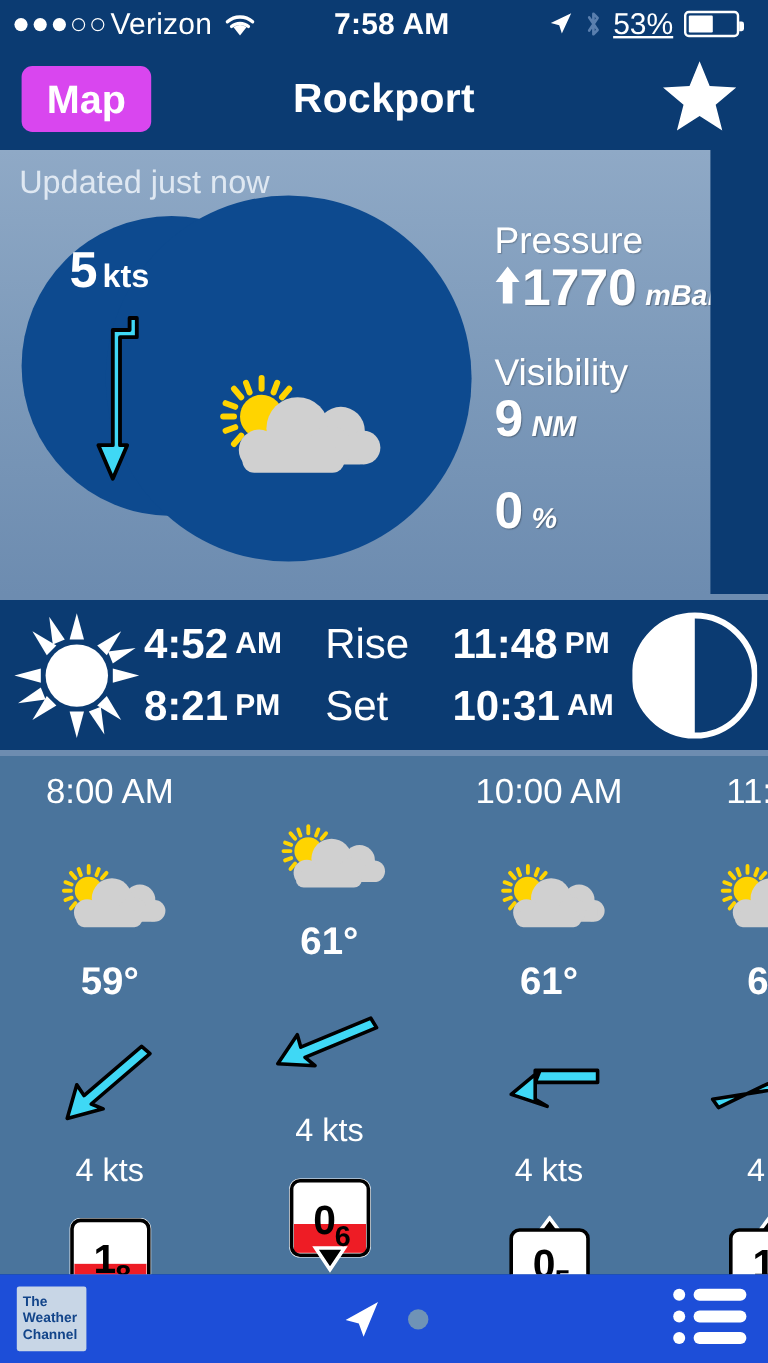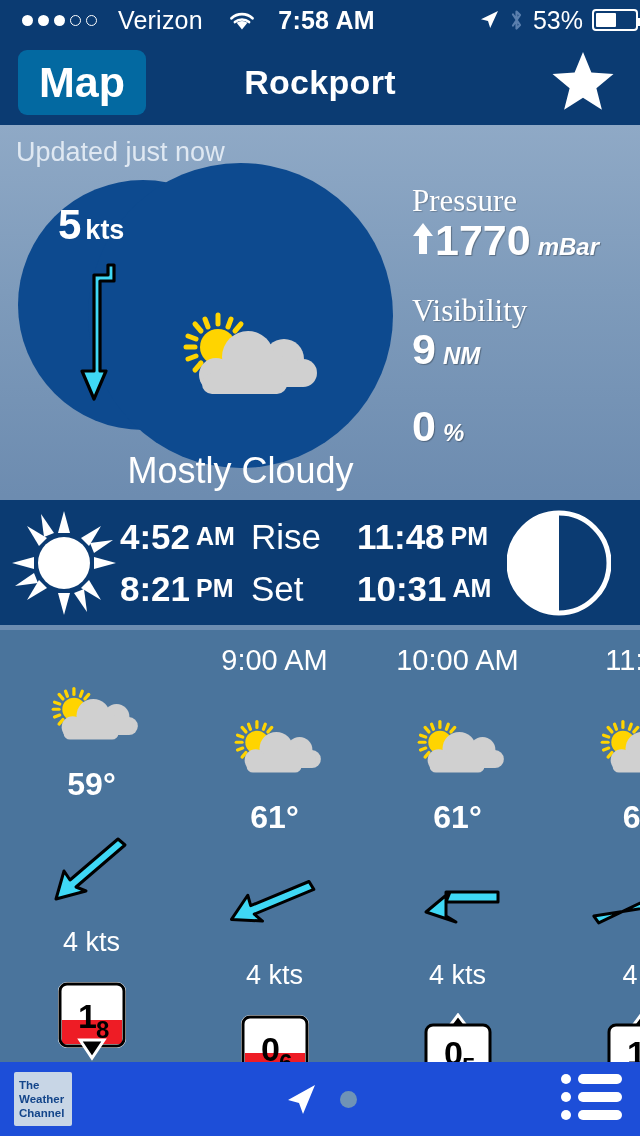--- a/index.html
+++ b/index.html
@@ -13,65 +13,65 @@
   }
 
   
   .statusbar{
     height:40px; width:640px;
     background:#0b3b72;
     display:flex; align-items:center;
     color:#fff; position:relative;
     font-size:25px;
   }
-  .sb-left{ display:flex; align-items:center; gap:21px; padding-left:22px; }
+  .sb-left{ display:flex; align-items:center; gap:5px; padding-left:12px; }
   .dots{ display:flex; align-items:center; gap:5px; }
   .dot{ width:11px; height:11px; border-radius:50%; background:#fff; }
   .dot.hollow{ background:transparent; border:1.6px solid #fff; }
   .carrier{ font-size:25px; letter-spacing:.2px; }
   .wifi{ margin-left:4px; display:block; }
   .sb-time{
     position:absolute; left:0; right:0; text-align:center;
     font-size:25px; font-weight:bold; letter-spacing:.2px;padding-left:13px;
   }
   .sb-right{
     margin-left:auto; display:flex; align-items:center; gap:9px;
-    padding-right:2px; position:relative; z-index:2;
+    padding-right:24px; position:relative; z-index:2;text-decoration:underline;
   }
   .batt-pct{ font-size:25px; }
   .batt{
     width:46px; height:22px; border:2px solid #fff; border-radius:4px;
     position:relative; display:flex; align-items:center; padding:2px;
   }
   .batt::after{
     content:""; position:absolute; right:-6px; top:7px;
     width:4px; height:8px; background:#fff; border-radius:0 2px 2px 0;
   }
   .batt-fill{ height:100%; width:53%; background:#fff; border-radius:1px; }
 
   
   .navbar{
     height:85px; width:640px; background:#0b3b72;
     display:flex; align-items:center; position:relative;
   }
   .map-btn{
-    margin-left:18px; background:#0369a1; color:#fff;
-    font-size:43px; font-weight:bold;
+    margin-left:18px; background:#d946ef; color:#fff;
+    font-size:33px; font-weight:bold;
     padding:11px 21px; border-radius:9px; line-height:1;
     cursor:pointer;
   }
   .nav-title{
     position:absolute; left:0; right:0; text-align:center;
     color:#fff; font-size:34px; font-weight:bold; letter-spacing:.3px;
   }
   .star-btn{ margin-left:auto; margin-right:24px; position:relative; z-index:2; cursor:pointer; }
 
   
   .current{
-    width:640px; height:370px;
+    width:592px; height:370px;
     background:linear-gradient(180deg,#8fa9c6 0%, #7e9bbb 45%, #6d8cb0 100%);
     position:relative; overflow:hidden;
   }
   .updated{
     position:absolute; top:12px; left:16px;
     color:#dfe8f2; font-size:27px;
   }
   .circle{
     position:absolute; background:#0d4a8f; border-radius:50%;
   }
@@ -91,21 +91,21 @@
     position:absolute; left:88px; top:325px; width:305px;
     text-align:center; color:#fff; font-size:36px; z-index:4;
   }
 
   .stats{
     position:absolute; left:412px; top:60px; z-index:4; color:#fff;
   }
   .stat{ margin-bottom:32px; }
   .stat-label{
     font-size:31px; color:#fff; font-weight:normal;
-    text-shadow:1px 1px 1px rgba(0,0,0,.22); line-height:1.05;font-family:Liberation Serif, serif;
+    text-shadow:1px 1px 1px rgba(0,0,0,.22); line-height:1.05;
   }
   .stat-value{
     display:flex; align-items:baseline;
     text-shadow:1px 1px 1px rgba(0,0,0,.3);
   }
   .stat-num{ font-size:43px; font-weight:bold; line-height:1.05; }
   .stat-unit{ font-size:24px; font-weight:bold; margin-left:7px;font-style:italic; }
   .up-arrow{ margin-right:1px; display:inline-block; vertical-align:-3px; }
 
   
@@ -113,21 +113,21 @@
     width:640px; height:135px; background:#0b3b72;
     border-top:5px solid #6d8cb0; border-bottom:5px solid #6d8cb0;
     display:flex; align-items:center; color:#fff; position:relative;
   }
   .sun-ico{ margin-left:8px; }
   .band-col{ display:flex; flex-direction:column; justify-content:center; }
   .band-times{ }
   .band-row{ height:52px; display:flex; align-items:center; }
   .tm-val{ font-size:35px; font-weight:bold; }
   .tm-ampm{ font-size:25px; font-weight:bold; margin-left:6px; }
-  .band-labels{ margin-left:16px; }
+  .band-labels{ margin-left:36px; }
   .band-label{ font-size:35px; height:52px; display:flex; align-items:center; }
   .band-times2{ margin-left:36px; }
   .moon-ico{ margin-left:16px; }
 
   
   .hourly{
     width:640px; height:432px;
     background:#4a749c;
     display:flex; position:relative; overflow:hidden;
   }
@@ -239,21 +239,20 @@
       <circle cx="112" cy="48" r="20"></circle>
       <circle cx="131" cy="62" r="14"></circle>
       <rect x="104" y="50" width="32" height="26" rx="8"></rect>
       <circle cx="76" cy="46" r="26"></circle>
       <circle cx="44" cy="64" r="17"></circle>
       <circle cx="103" cy="62" r="18"></circle>
       <rect x="30" y="62" width="85" height="21" rx="10"></rect>
     </g>
   </svg>
 
-  <div class="cond-text">Mostly Cloudy</div>
 
   <div class="stats">
     <div class="stat">
       <div class="stat-label">Pressure</div>
       <div class="stat-value">
         <svg class="up-arrow" width="22" height="34" viewBox="0 0 22 34">
           <path d="M11 2 L21 15 L15 15 L15 33 L7 33 L7 15 L1 15 Z" fill="#fff"></path>
         </svg>
         <span class="stat-num">1770</span>
         <span class="stat-unit">mBar</span>
@@ -323,20 +322,21 @@
 
   <svg class="moon-ico" width="104" height="112" viewBox="0 0 104 112">
     <circle cx="52" cy="56" r="50" fill="none" stroke="#fff" stroke-width="5"></circle>
     <path d="M52 6 a50 50 0 0 0 0 100 Z" fill="#fff"></path>
   </svg>
 </div>
 
 <div class="hourly">
 
   <div class="hour-col">
+    <div class="hour-time">8:00 AM</div>
     <div class="hour-ico">
       <svg width="96" height="62" viewBox="0 0 148 96">
         <g fill="#ffd400">
             <circle cx="46" cy="36" r="18"></circle>
         <g stroke="#ffd400" stroke-width="5" stroke-linecap="round">
         <line x1="46" y1="4" x2="46" y2="13"></line>
               <line x1="23" y1="13" x2="29" y2="20"></line>
         <line x1="14" y1="36" x2="23" y2="36"></line>
               <line x1="23" y1="59" x2="29" y2="52"></line>
         <line x1="69" y1="13" x2="63" y2="20"></line>
@@ -371,21 +371,20 @@
         <rect x="10" y="6" width="60" height="34" fill="#fff"></rect>
         <rect x="8" y="4" width="64" height="62" rx="7" fill="none" stroke="#000" stroke-width="3"></rect>
         <path d="M28 60 L52 60 L40 78 Z" fill="#000" stroke="#fff" stroke-width="3"></path>
         <text x="26" y="48" font-family="Liberation Sans, sans-serif" font-size="34" font-weight="bold" fill="#000">1</text>
         <text x="44" y="58" font-family="Liberation Sans, sans-serif" font-size="24" font-weight="bold" fill="#000">8</text>
       </svg>
     </div>
   </div>
 
   <div class="hour-col">
-    <div class="hour-time">9:00 AM</div>
     <div class="hour-ico">
       <svg width="96" height="62" viewBox="0 0 148 96">
         <g fill="#ffd400">
             <circle cx="46" cy="36" r="18"></circle>
         <g stroke="#ffd400" stroke-width="5" stroke-linecap="round">
         <line x1="46" y1="4" x2="46" y2="13"></line>
               <line x1="23" y1="13" x2="29" y2="20"></line>
         <line x1="14" y1="36" x2="23" y2="36"></line>
               <line x1="23" y1="59" x2="29" y2="52"></line>
         <line x1="69" y1="13" x2="63" y2="20"></line>

